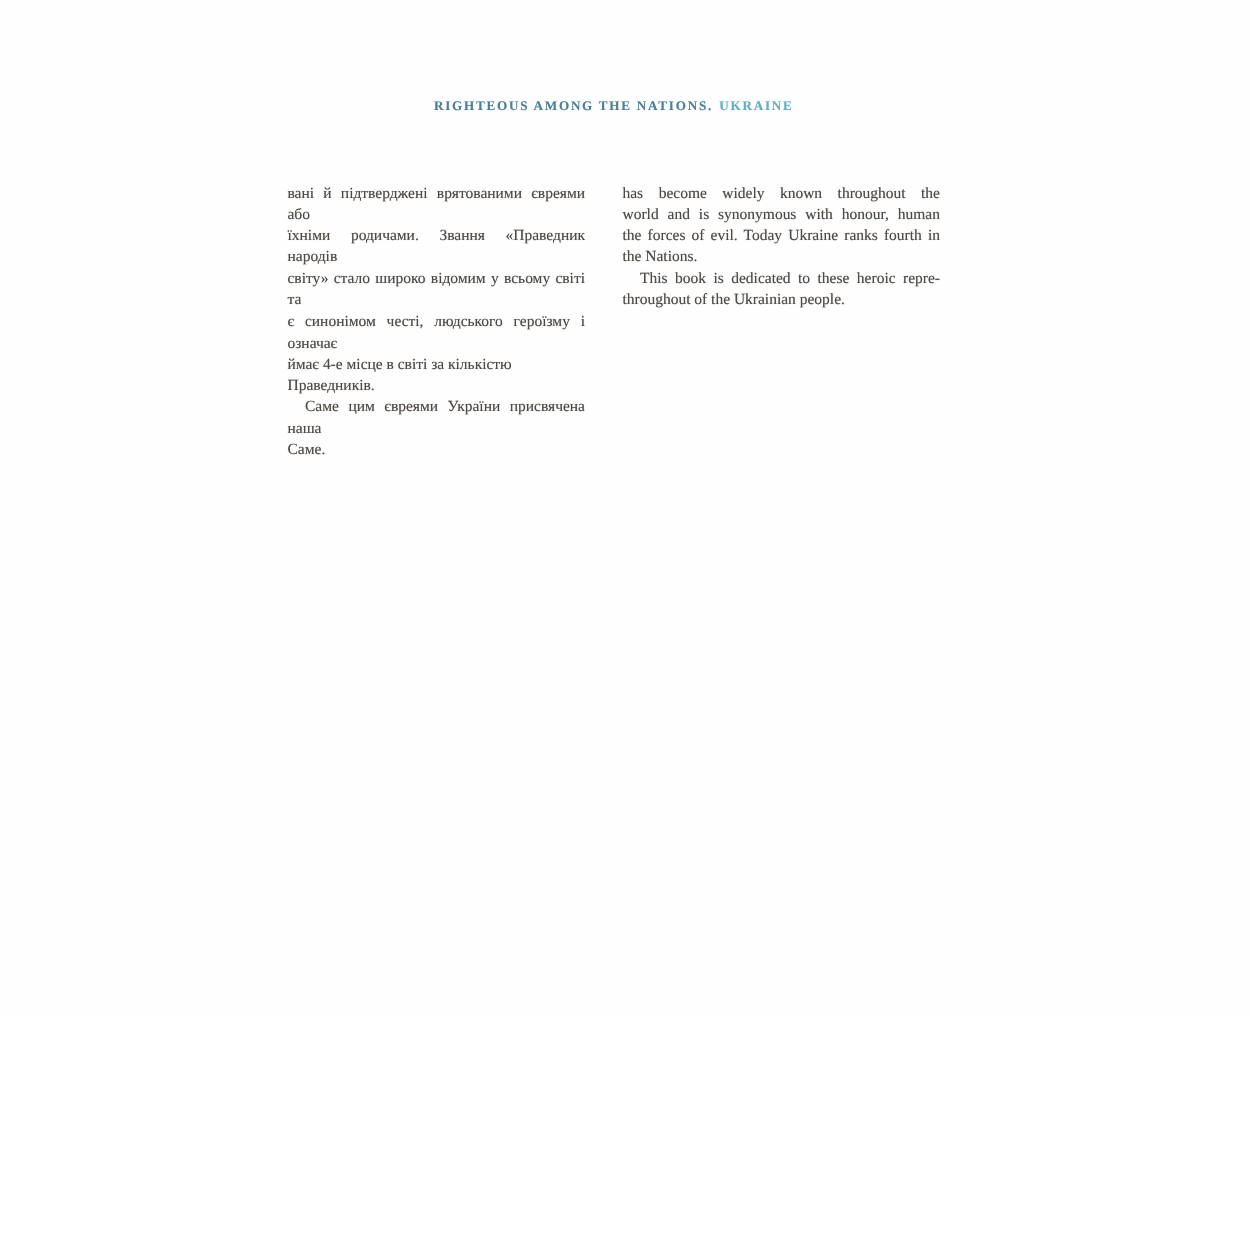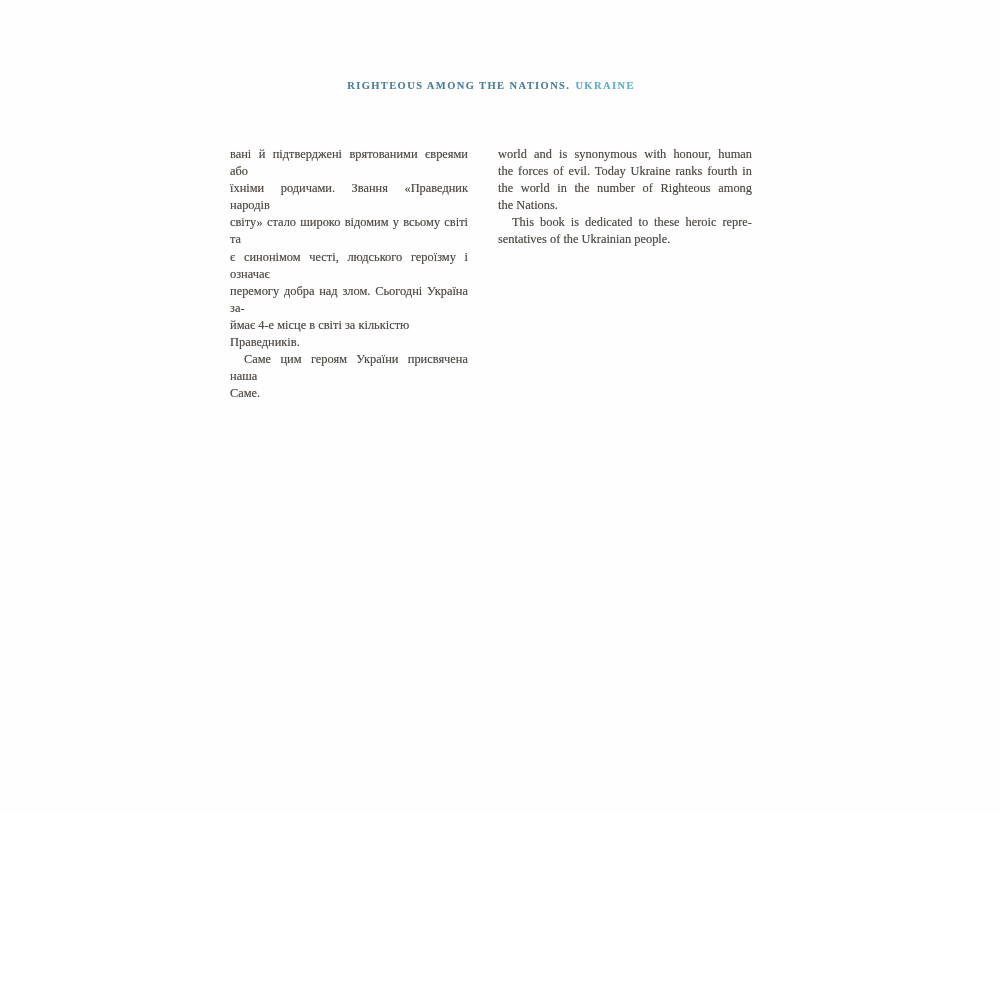--- a/index.html
+++ b/index.html
@@ -76,32 +76,31 @@
     <span class="head-main">RIGHTEOUS AMONG THE NATIONS.</span><span class="head-sub">UKRAINE</span>
   </header>
 
   <main class="columns">
 
     <section class="col col-left" lang="uk">
       <div class="line justify">вані й підтверджені врятованими євреями або</div>
         <div class="line justify">їхніми родичами. Звання «Праведник народів</div>
         <div class="line justify">світу» стало широко відомим у всьому світі та</div>
         <div class="line justify">є синонімом честі, людського героїзму і означає</div>
-        <div class="line justify">перемогу добра над злом. Сьогодні Україна за-</div>
         <div class="line">ймає 4-е місце в світі за кількістю Праведників.</div>
-        <div class="line justify indent">Саме цим героям України присвячена наша</div>
+        <div class="line justify indent">Саме цим євреями України присвячена наша</div>
         <div class="line">Саме.</div>
     </section>
 
     <section class="col col-right" lang="en">
+      <div class="line justify">has become widely known throughout the</div>
         <div class="line justify">world and is synonymous with honour, human</div>
         <div class="line justify">the forces of evil. Today Ukraine ranks fourth in</div>
-        <div class="line justify">the world in the number of Righteous among</div>
         <div class="line">the Nations.</div>
         <div class="line justify indent">This book is dedicated to these heroic repre-</div>
-        <div class="line">sentatives of the Ukrainian people.</div>
+        <div class="line">throughout of the Ukrainian people.</div>
     </section>
 
   </main>
 
   <footer class="folio">21</footer>
 
 </div>
 
 </body></html>

